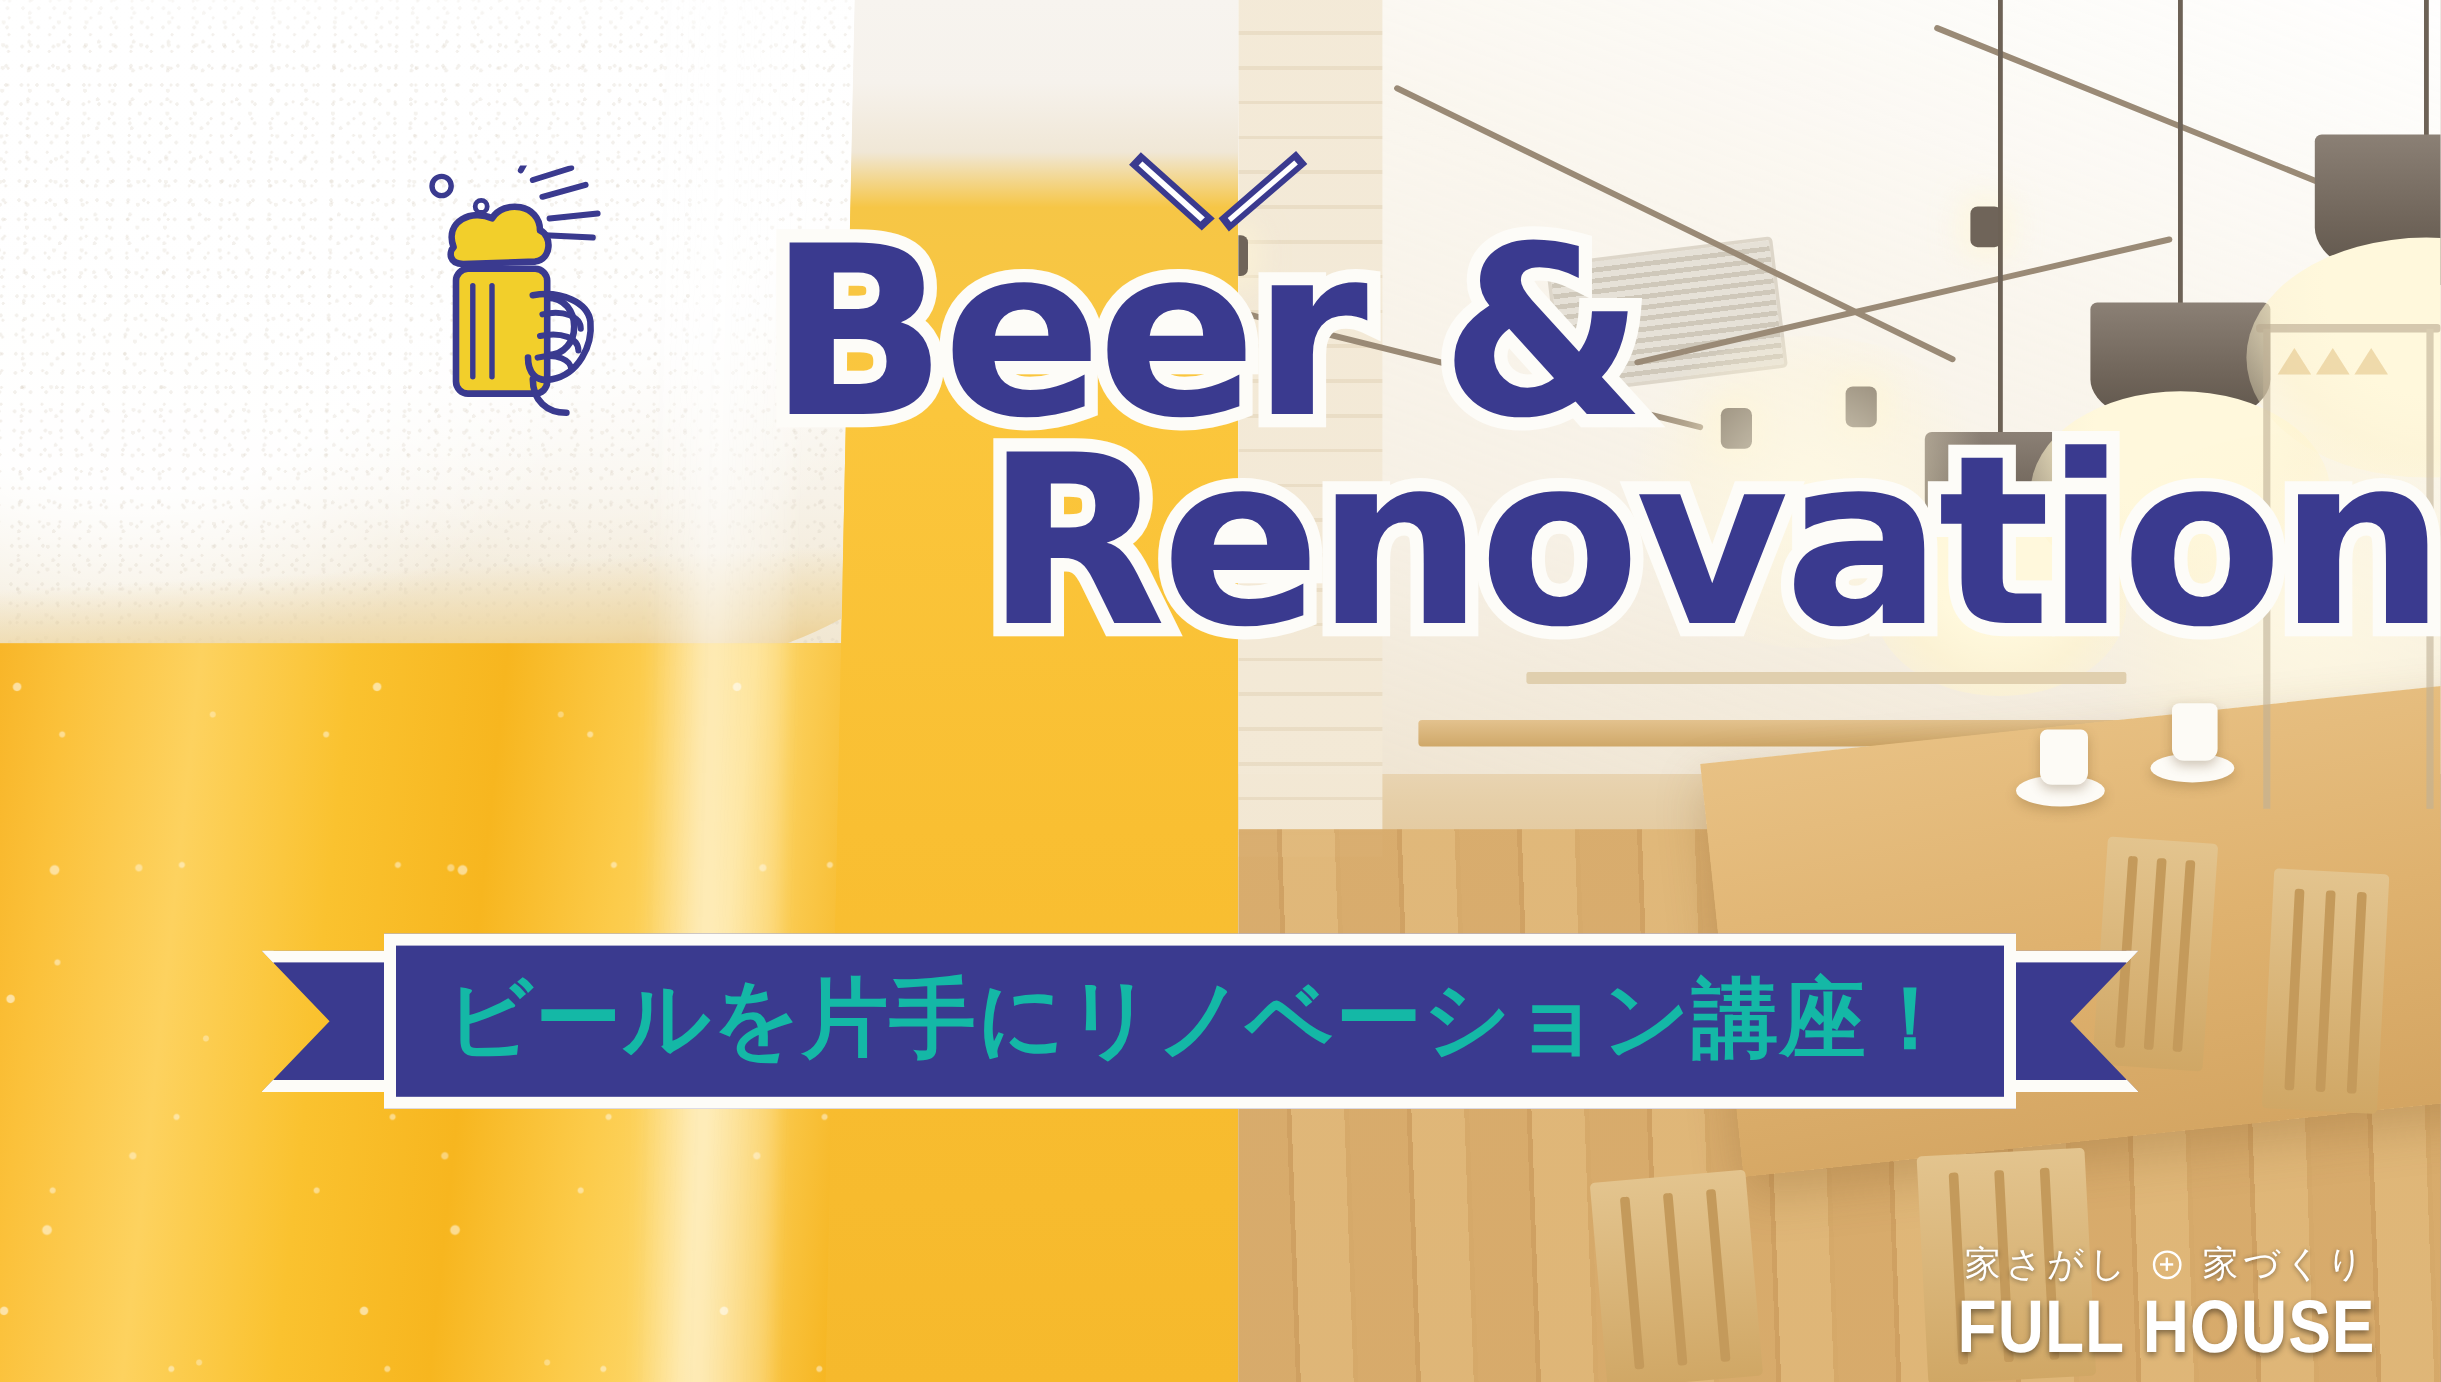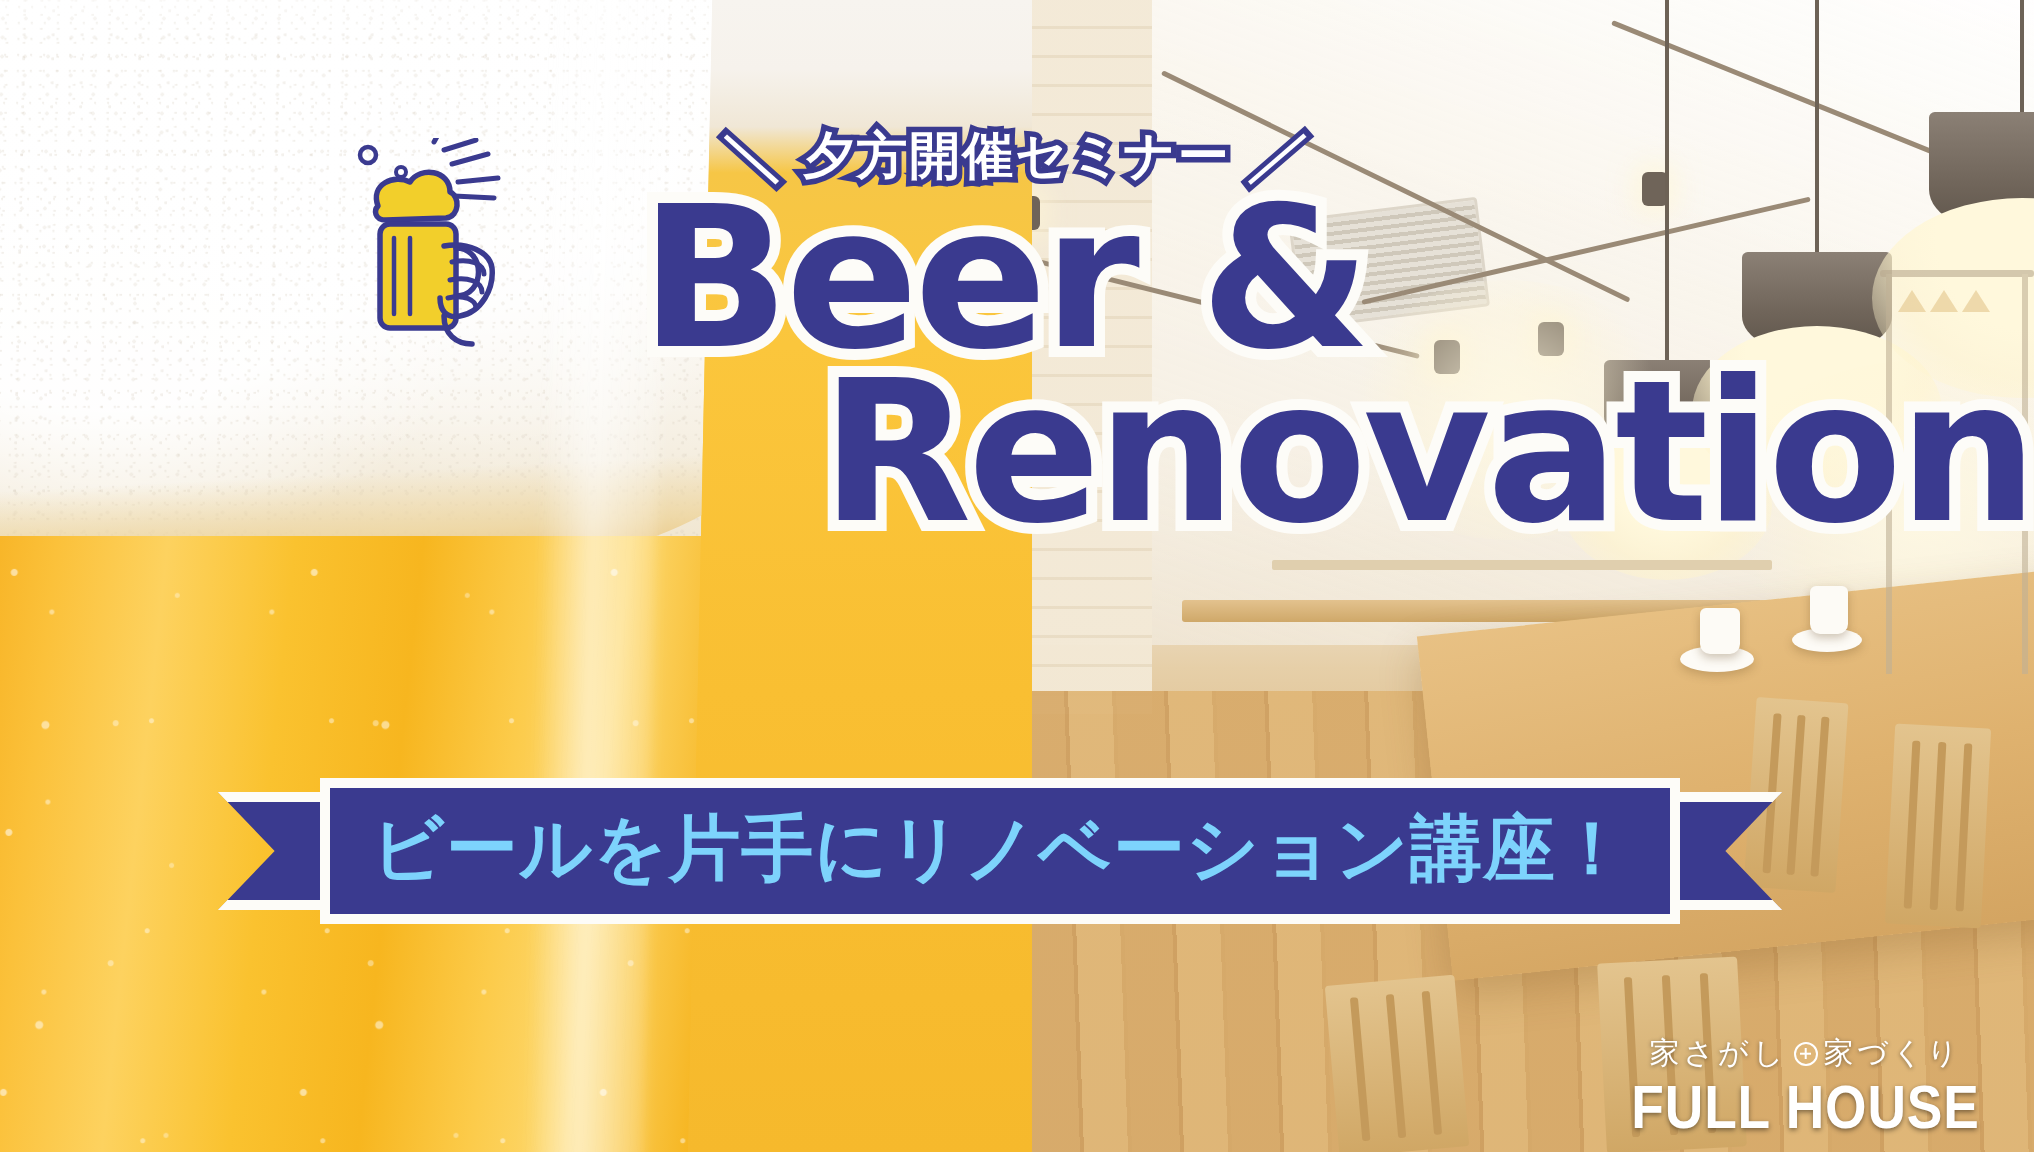--- a/index.html
+++ b/index.html
@@ -230,21 +230,21 @@
     z-index:32;
   }
   .ribbon-body{
     position:absolute; left:80px; top:0; width:1360px; height:100%;
     background:#3a3a8f;
     border:10px solid #fdfcf8;
     display:flex; align-items:center; justify-content:center;
   }
   .ribbon-text{
     font-family:"DejaVu Sans","Liberation Sans",sans-serif;
-    font-size:72px; font-weight:bold; color:#7dd3fc;
+    font-size:72px; font-weight:bold; color:#14b8a6;
     letter-spacing:1px; white-space:nowrap;
     margin-top:-4px;
   }
   .ribbon-tail{
     position:absolute; top:14px; width:118px; height:118px;
     background:#3a3a8f;
   }
   .ribbon-tail.left{
     left:-22px;
     clip-path:polygon(0% 0%, 100% 0%, 100% 100%, 0% 100%, 48% 50%);
@@ -261,21 +261,21 @@
   }
 
   
   .logo{
     position:absolute; right:26px; bottom:14px; z-index:35; text-align:center;
     color:#ffffff;
   }
   .logo-jp{
     font-family:"DejaVu Sans","Liberation Sans",sans-serif;
     font-size:30px; letter-spacing:4px; font-weight:500;
-    display:flex; align-items:center; justify-content:center; gap:6px;
+    display:flex; align-items:center; justify-content:center; gap:18px;
     text-shadow:0 1px 4px rgba(0,0,0,.45);
   }
   .plus-icon{
     display:inline-block; width:24px; height:24px; position:relative;
     border-radius:50%; border:2.5px solid #fff;
   }
   .plus-icon::before,.plus-icon::after{
     content:""; position:absolute; background:#fff;
   }
   .plus-icon::before{ left:50%; top:4px; width:2.6px; height:11px; transform:translateX(-50%); }
@@ -413,21 +413,20 @@
       <path d="M102 142 C120 138 134 144 134 154" stroke="#3a3a8f" stroke-width="5" fill="none" stroke-linecap="round"></path>
       <path d="M100 160 C116 156 128 162 128 170" stroke="#3a3a8f" stroke-width="5" fill="none" stroke-linecap="round"></path>
 
       <path d="M96 178 C96 196 108 206 124 206" stroke="#3a3a8f" stroke-width="5.5" fill="none" stroke-linecap="round"></path>
     </svg>
   </div>
 
   <div class="kicker">
     <span class="kicker-inner">
       <span class="kicker-slash l">＼</span>
-      <span>夕方開催セミナー</span>
       <span class="kicker-slash r">／</span>
     </span>
   </div>
 
   <div class="title-block">
     <div class="title-line l1">Beer &amp;</div>
     <div class="title-line l2">Renovation</div>
   </div>
 
   <div class="ribbon">

